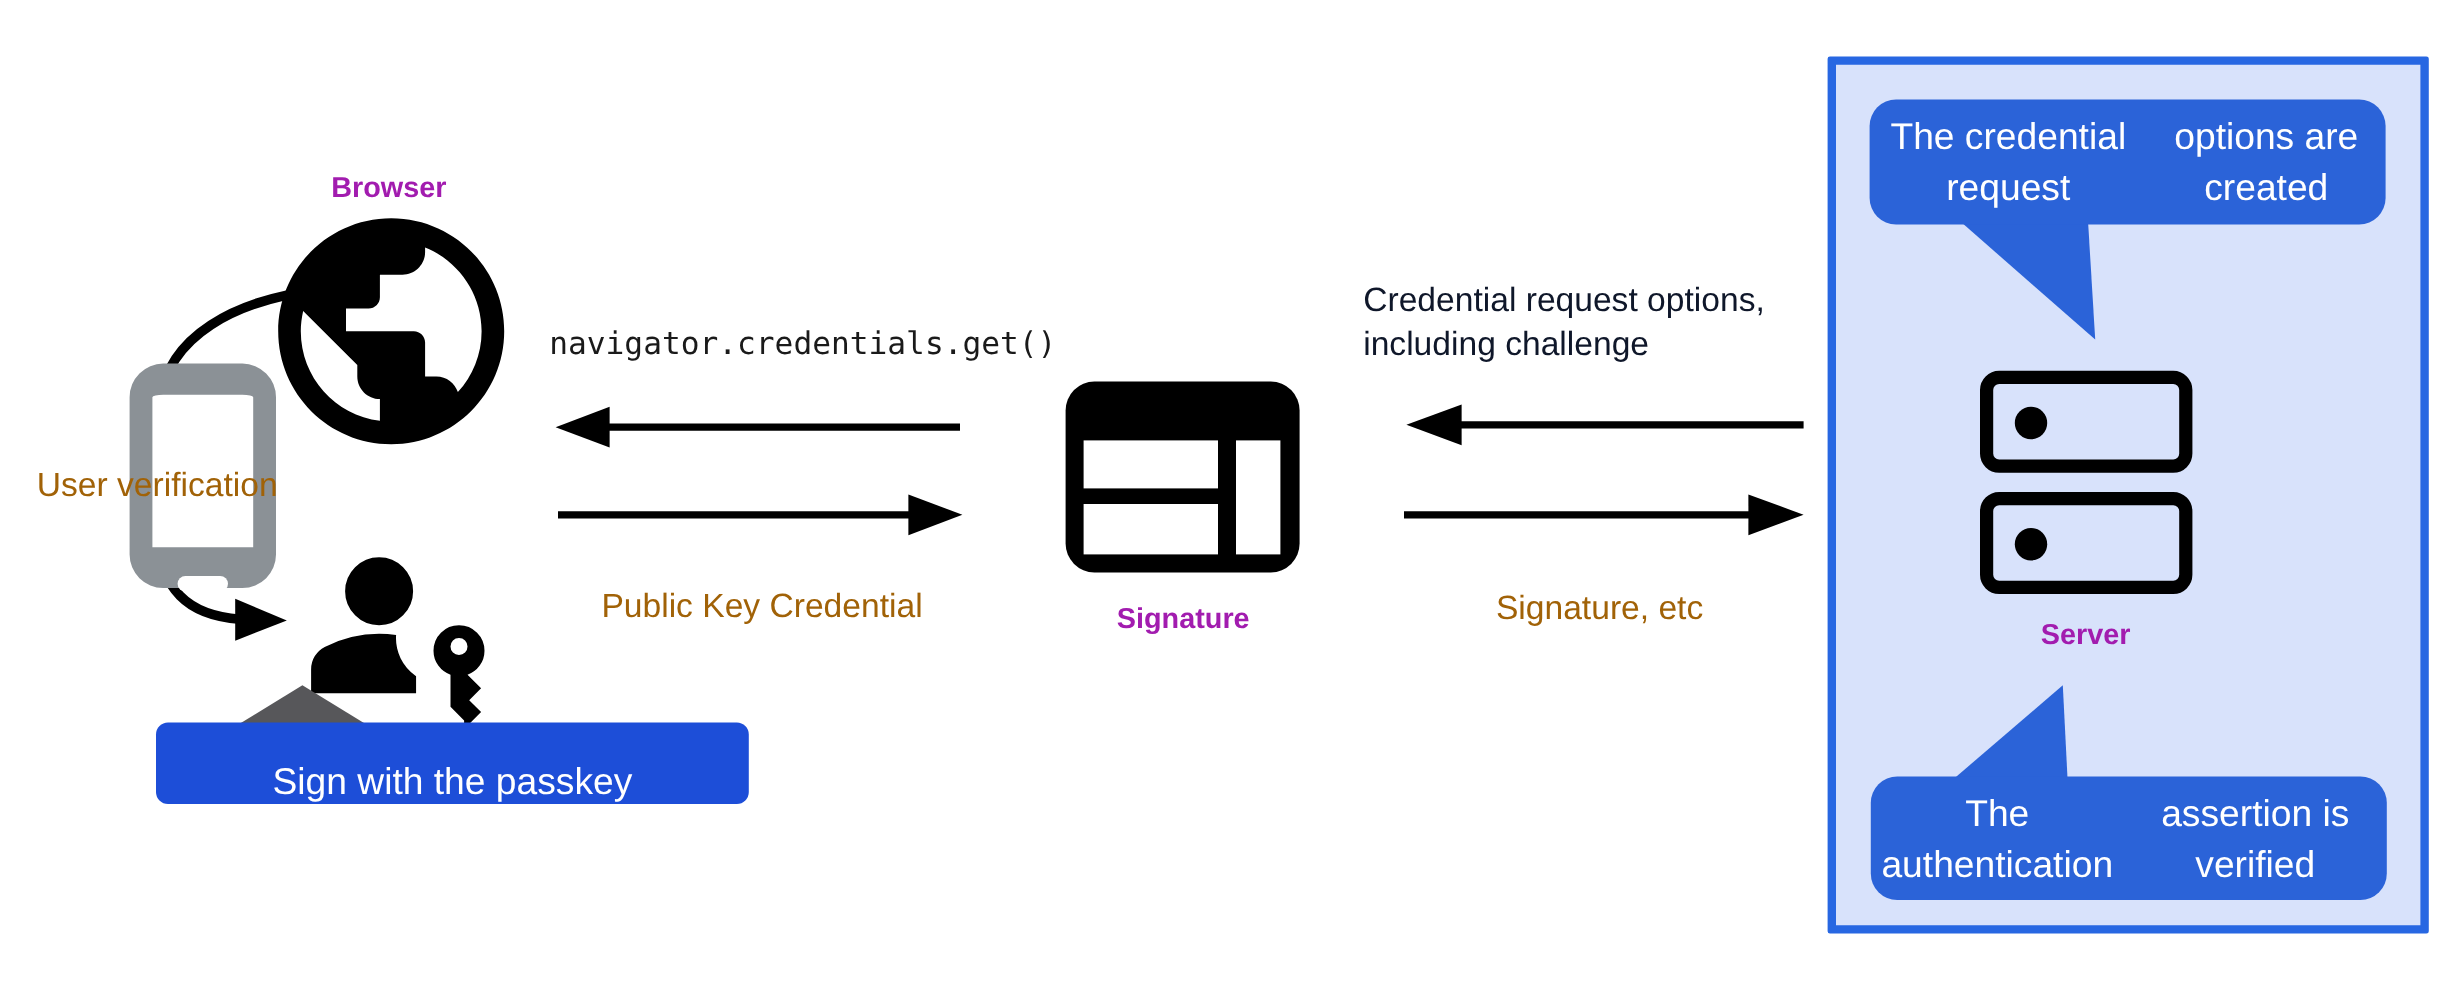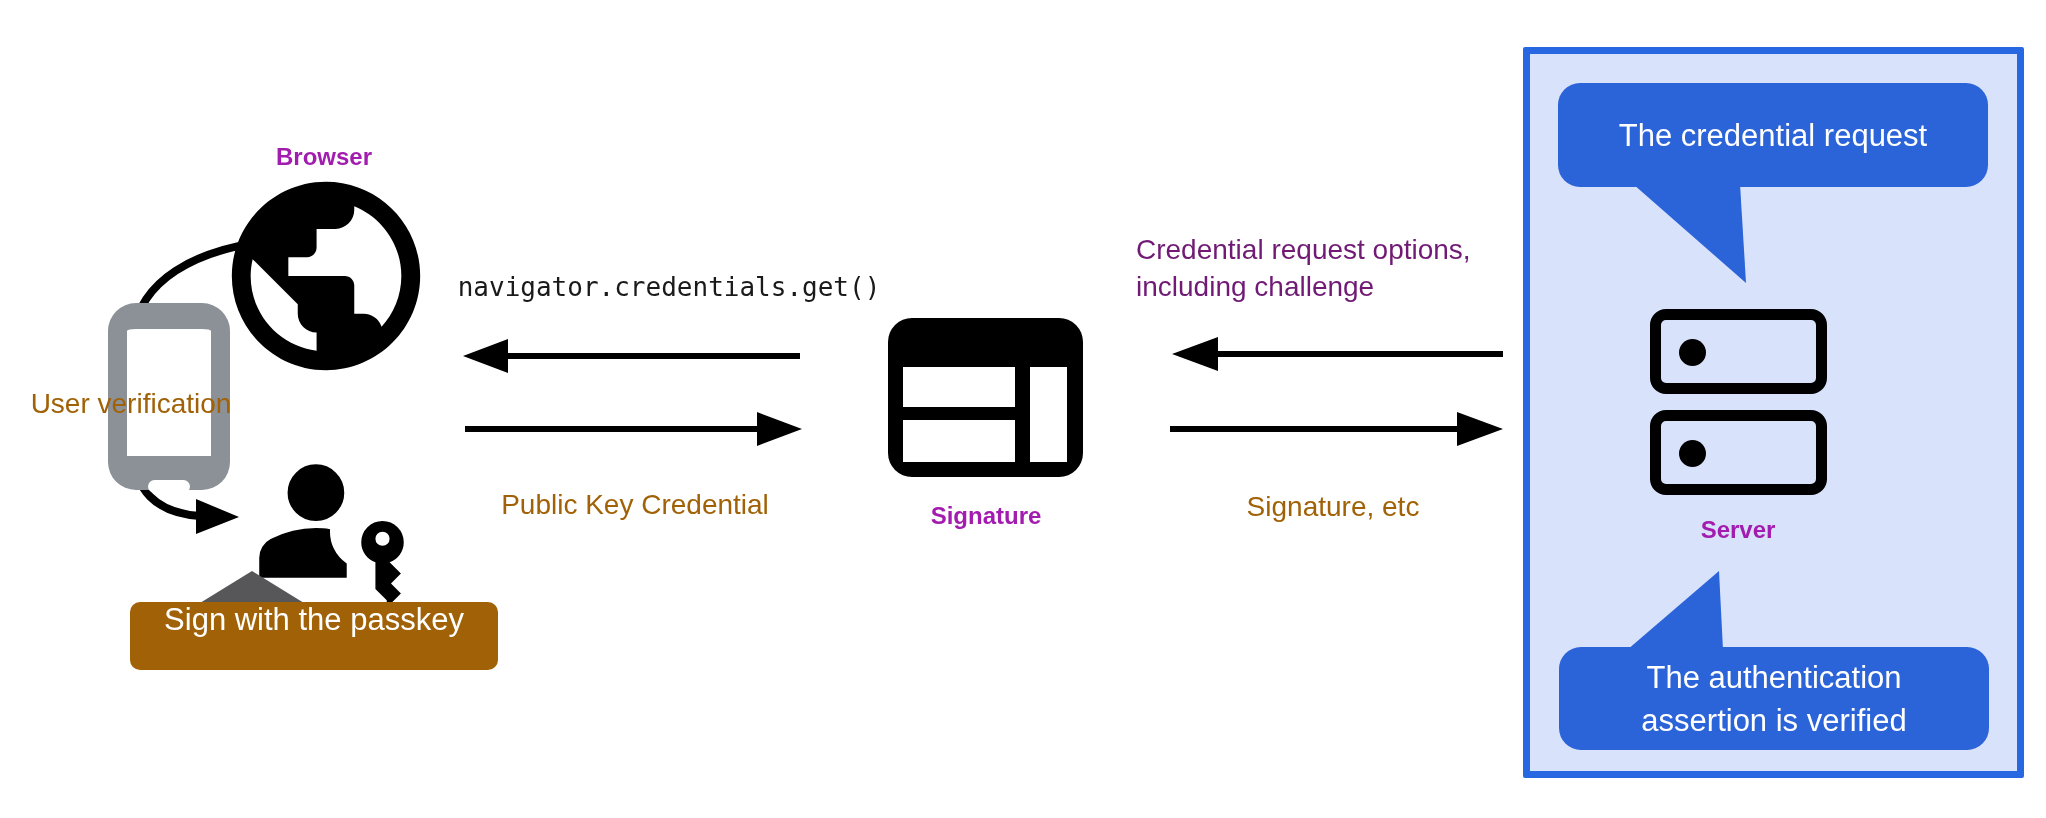--- a/index.html
+++ b/index.html
@@ -25,36 +25,36 @@
   .phone-bar{position:absolute;left:21px;top:151px;width:42px;height:13px;border-radius:7px;background:#fff;}
   
   .uv{left:131px;top:388px;z-index:4;}
   
   .frontend-icon{left:888px;top:318px;width:195px;height:159px;background:#000;border-radius:24px;z-index:2;}
   .fe-a{position:absolute;left:15px;top:49px;width:112px;height:40px;background:#fff;}
   .fe-b{position:absolute;left:15px;top:102px;width:112px;height:42px;background:#fff;}
   .fe-c{position:absolute;left:142px;top:49px;width:37px;height:95px;background:#fff;}
   
   .tooltip{
-    left:130px;top:602px;width:368px;height:68px;background:#a16207;border-radius:10px;
-    display:flex;align-items:flex-start;justify-content:center;z-index:3;
+    left:130px;top:602px;width:494px;height:68px;background:#1d4ed8;border-radius:10px;
+    display:flex;align-items:flex-end;justify-content:center;z-index:3;
   }
   .tooltip span{color:#fff;font-size:31px;}
   .tooltip-pointer{
     left:200px;top:571px;width:0;height:0;z-index:3;
     border-left:52px solid transparent;border-right:52px solid transparent;border-bottom:32px solid #57575a;
   }
   
   .panel{
     left:1523px;top:47px;width:501px;height:731px;box-sizing:border-box;
     background:#d8e2fb;border:7px solid #2767e2;border-radius:2px;z-index:1;
   }
   .bubble{
     background:#2b63d8;border-radius:22px;color:#fff;z-index:3;
-    display:flex;flex-direction:column;align-items:center;justify-content:center;
+    display:flex;align-items:center;justify-content:center;
     font-size:31px;line-height:43px;text-align:center;
   }
   .bubble-top{left:1558px;top:83px;width:430px;height:104px;}
   .bubble-bottom{left:1559px;top:647px;width:430px;height:103px;}
   svg.tails{position:absolute;left:0;top:0;z-index:2;}
   
   .server-unit{
     width:177px;height:85px;box-sizing:border-box;border:11px solid #000;border-radius:16px;z-index:2;
   }
   .server-dot{position:absolute;left:18px;top:19px;width:27px;height:27px;border-radius:50%;background:#000;}
@@ -122,36 +122,37 @@
 
   <div class="abs lbl plain-lbl ctr" style="left:635px;top:489px;z-index:3;">Public Key Credential</div>
 
   <div class="abs frontend-icon">
     <div class="fe-a"></div>
     <div class="fe-b"></div>
     <div class="fe-c"></div>
   </div>
   <div class="abs lbl bold-lbl ctr" style="left:986px;top:502px;z-index:3;">Signature</div>
 
-  <div class="abs" style="left:1136px;top:231px;z-index:3;font-size:28px;line-height:37px;color:#701a75;">
+  <div class="abs" style="left:1136px;top:231px;z-index:3;font-size:28px;line-height:37px;color:#0f172a;">
     <div>Credential request options,</div>
     <div>including challenge</div>
   </div>
 
   <div class="abs lbl plain-lbl ctr" style="left:1333px;top:491px;z-index:3;text-align:center;">Signature, etc</div>
 
   <div class="abs panel"></div>
 
   <svg class="tails" width="2046" height="818" aria-hidden="true">
     <polygon points="1633,184 1740,184 1746,283" fill="#2b63d8"></polygon>
     <polygon points="1719,571 1627,650 1723,650" fill="#2b63d8"></polygon>
   </svg>
 
   <div class="abs bubble bubble-top">
     <span>The credential request</span>
+    <span>options are created</span>
   </div>
 
   <div class="abs server-unit su1">
     <div class="server-dot"></div>
   </div>
   <div class="abs server-unit su2">
     <div class="server-dot"></div>
   </div>
   <div class="abs lbl bold-lbl ctr" style="left:1738px;top:516px;z-index:3;">Server</div>
 

